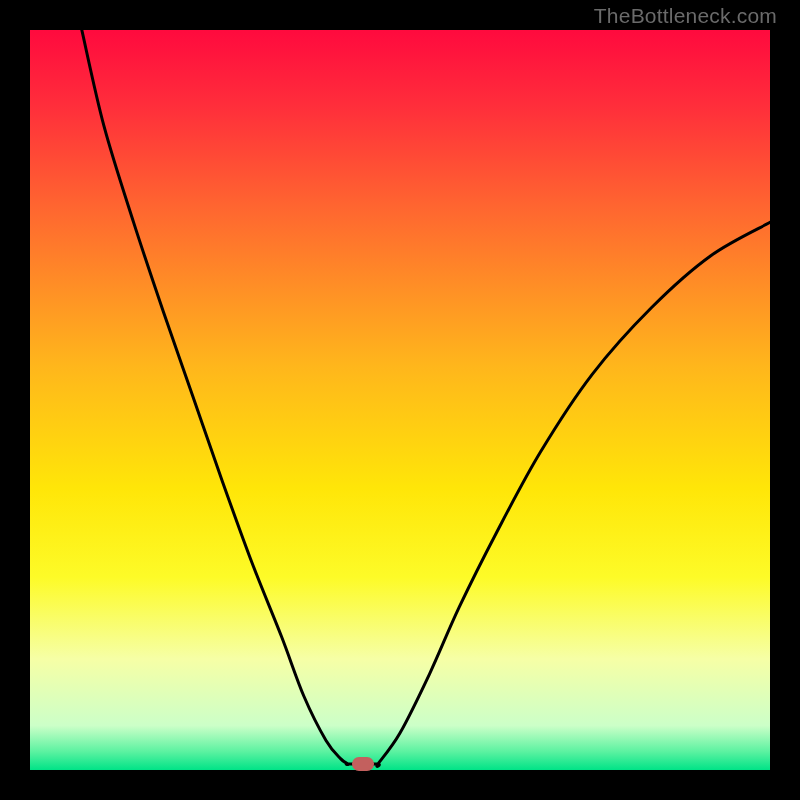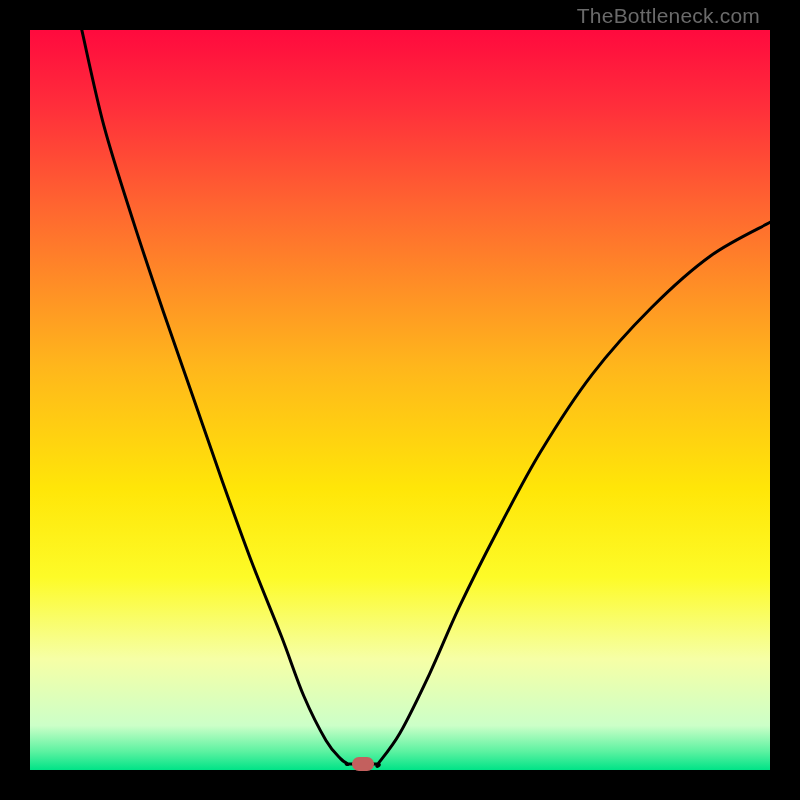--- a/index.html
+++ b/index.html
@@ -22,21 +22,21 @@
   .plot {
     position: absolute;
     left: 0;
     top: 0;
     width: 740px;
     height: 740px;
   }
   .watermark {
     position: absolute;
     top: 4px;
-    right: 40px;
+    right: 23px;
     color: #6a6a6a;
     font-size: 21px;
     font-weight: 500;
     letter-spacing: 0.2px;
     z-index: 5;
   }
   .marker {
     position: absolute;
     width: 22px;
     height: 14px;

